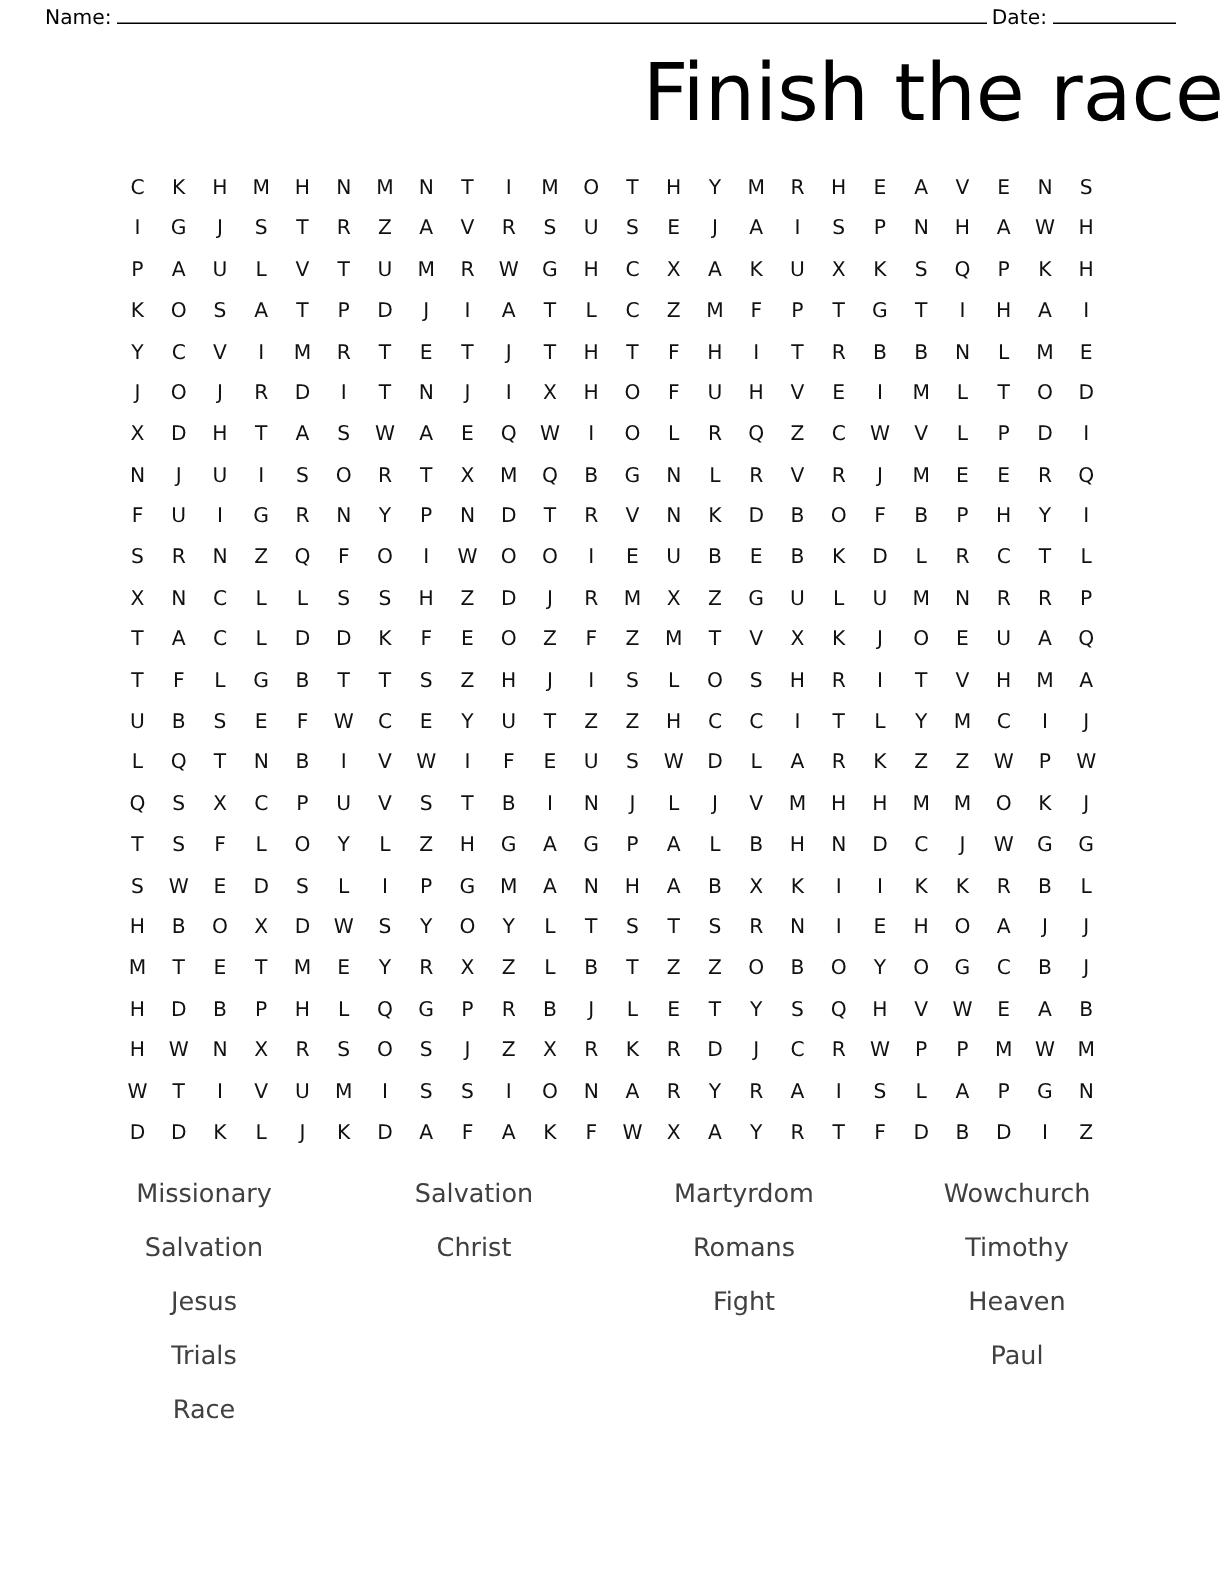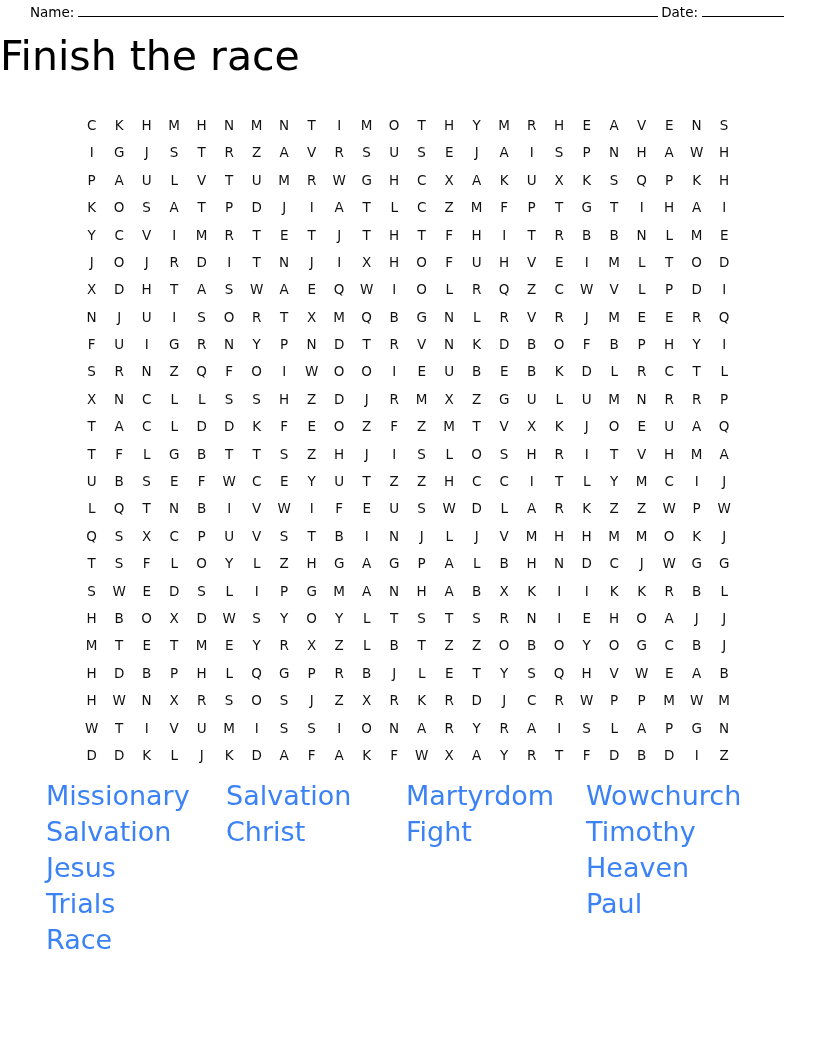--- a/index.html
+++ b/index.html
@@ -50,22 +50,22 @@
     margin-left: 1px;
     white-space: nowrap;
   }
 
   
   .title {
     position: absolute;
     top: 34px;
     left: 0;
     width: 816px;
-    text-align: left;
-    font-size: 41px;
+    text-align: right;
+    font-size: 53px;
     font-weight: 400;
     font-family: "DejaVu Sans", sans-serif;
     letter-spacing: 0px;
     line-height: 1.1;
   }
 
   
   .grid {
     position: absolute;
     top: 112px;
@@ -101,26 +101,27 @@
   }
   .wl-col {
     display: flex;
     flex-direction: column;
   }
   .wl-col.c0 { width: 180px; }
   .wl-col.c1 { width: 180px; }
   .wl-col.c2 { width: 180px; }
   .wl-col.c3 { width: 184px; }
   .word {
-    font-size: 27px;
+    font-size: 17px;
     font-family: "DejaVu Sans", sans-serif;
     line-height: 36px;
     height: 36px;
     white-space: nowrap;
-    color: #3b82f6;
+    color: #404040;
+    text-align: center;
   }
 </style>
 </head>
 <body>
 
 <div class="page">
 
   <div class="header-row">
     <span class="lbl">Name:</span>
     <span class="rule"></span>
@@ -764,20 +765,21 @@
         <div class="word">Jesus</div>
         <div class="word">Trials</div>
         <div class="word">Race</div>
       </div>
       <div class="wl-col c1">
         <div class="word">Salvation</div>
         <div class="word">Christ</div>
       </div>
       <div class="wl-col c2">
         <div class="word">Martyrdom</div>
+        <div class="word">Romans</div>
         <div class="word">Fight</div>
       </div>
       <div class="wl-col c3">
         <div class="word">Wowchurch</div>
         <div class="word">Timothy</div>
         <div class="word">Heaven</div>
         <div class="word">Paul</div>
       </div>
     </div>
 

